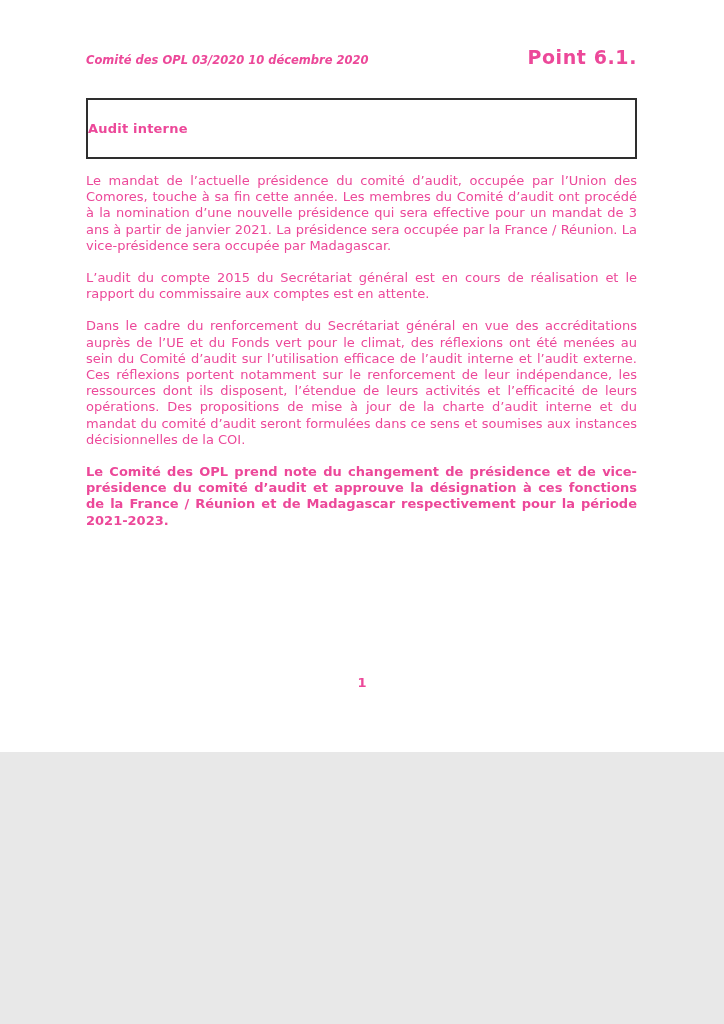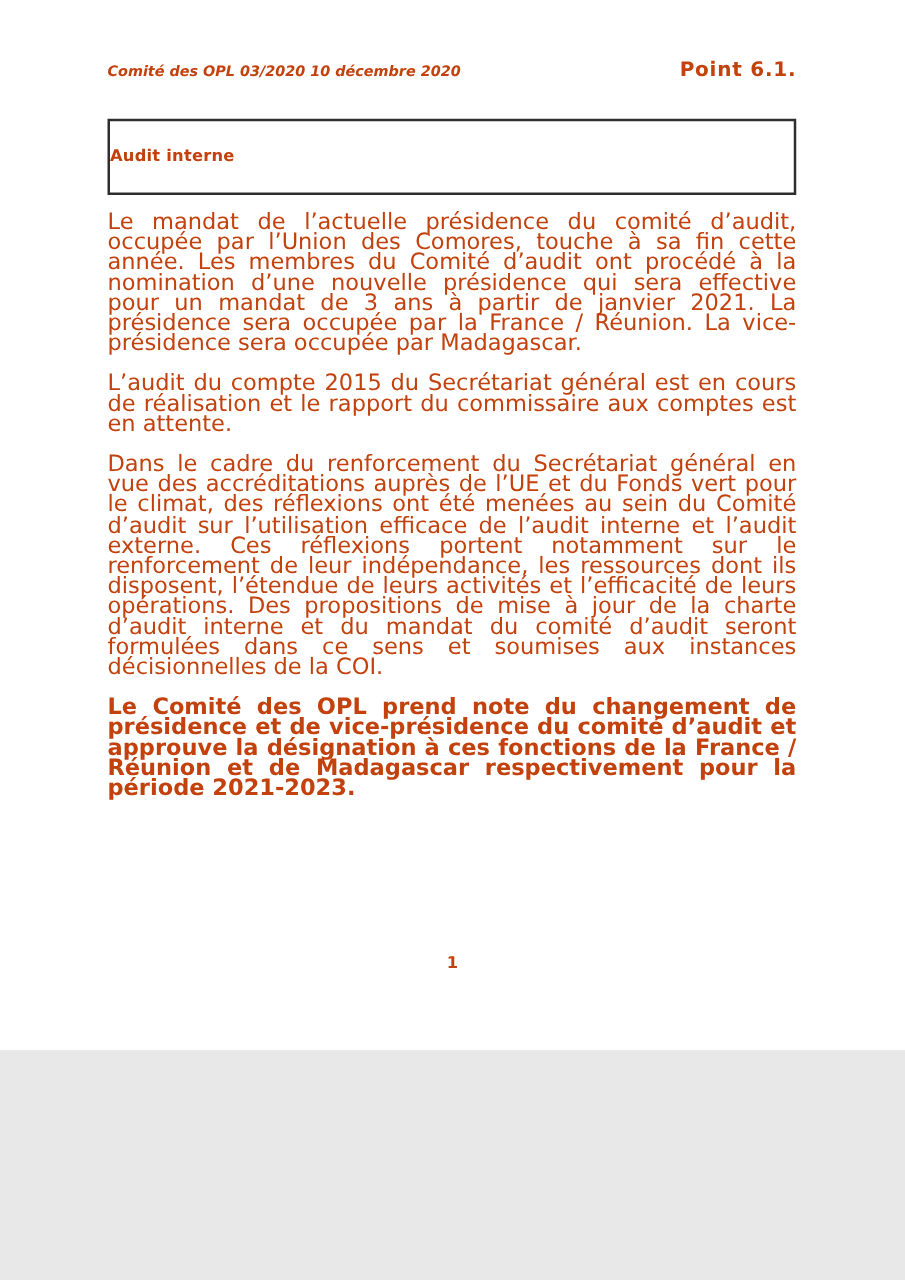--- a/index.html
+++ b/index.html
@@ -3,61 +3,61 @@
 <meta charset="utf-8">
 <style>
   html, body {
     margin: 0;
     padding: 0;
     background: #e8e8e8;
   }
   .page {
     position: relative;
     width: 724px;
-    height: 840px;
+    height: 752px;
     margin: 0 auto;
     background: #ffffff;
     box-sizing: border-box;
     padding: 46px 87px 0 86px;
-    color: #c2410c;
+    color: #ec4899;
     font-family: "DejaVu Sans", "Liberation Sans", sans-serif;
     overflow: hidden;
   }
   .doc-header {
     display: flex;
     justify-content: space-between;
     align-items: baseline;
   }
   .doc-header .left {
     font-size: 11.5px;
     font-weight: bold;
     font-style: italic;
   }
   .doc-header .right {
-    font-size: 16px;
+    font-size: 19px;
     font-weight: bold;
     letter-spacing: 0.6px;
   }
   .title-box {
     margin-top: 30px;
     border: 2px solid #2e2e2e;
     height: 57px;
     display: flex;
     align-items: center;
   }
   .title-box .title {
     font-size: 13px;
     font-weight: bold;
     letter-spacing: 0.2px;
   }
   .body-text {
     margin-top: 14px;
   }
   p.para {
-    font-size: 18px;
+    font-size: 13px;
     line-height: 16.2px;
     text-align: justify;
     margin: 0 0 16px 0;
   }
   .decision-heading {
     margin-top: 22px;
     margin-bottom: 16px;
     font-size: 13px;
     line-height: 16.2px;
     font-weight: bold;

